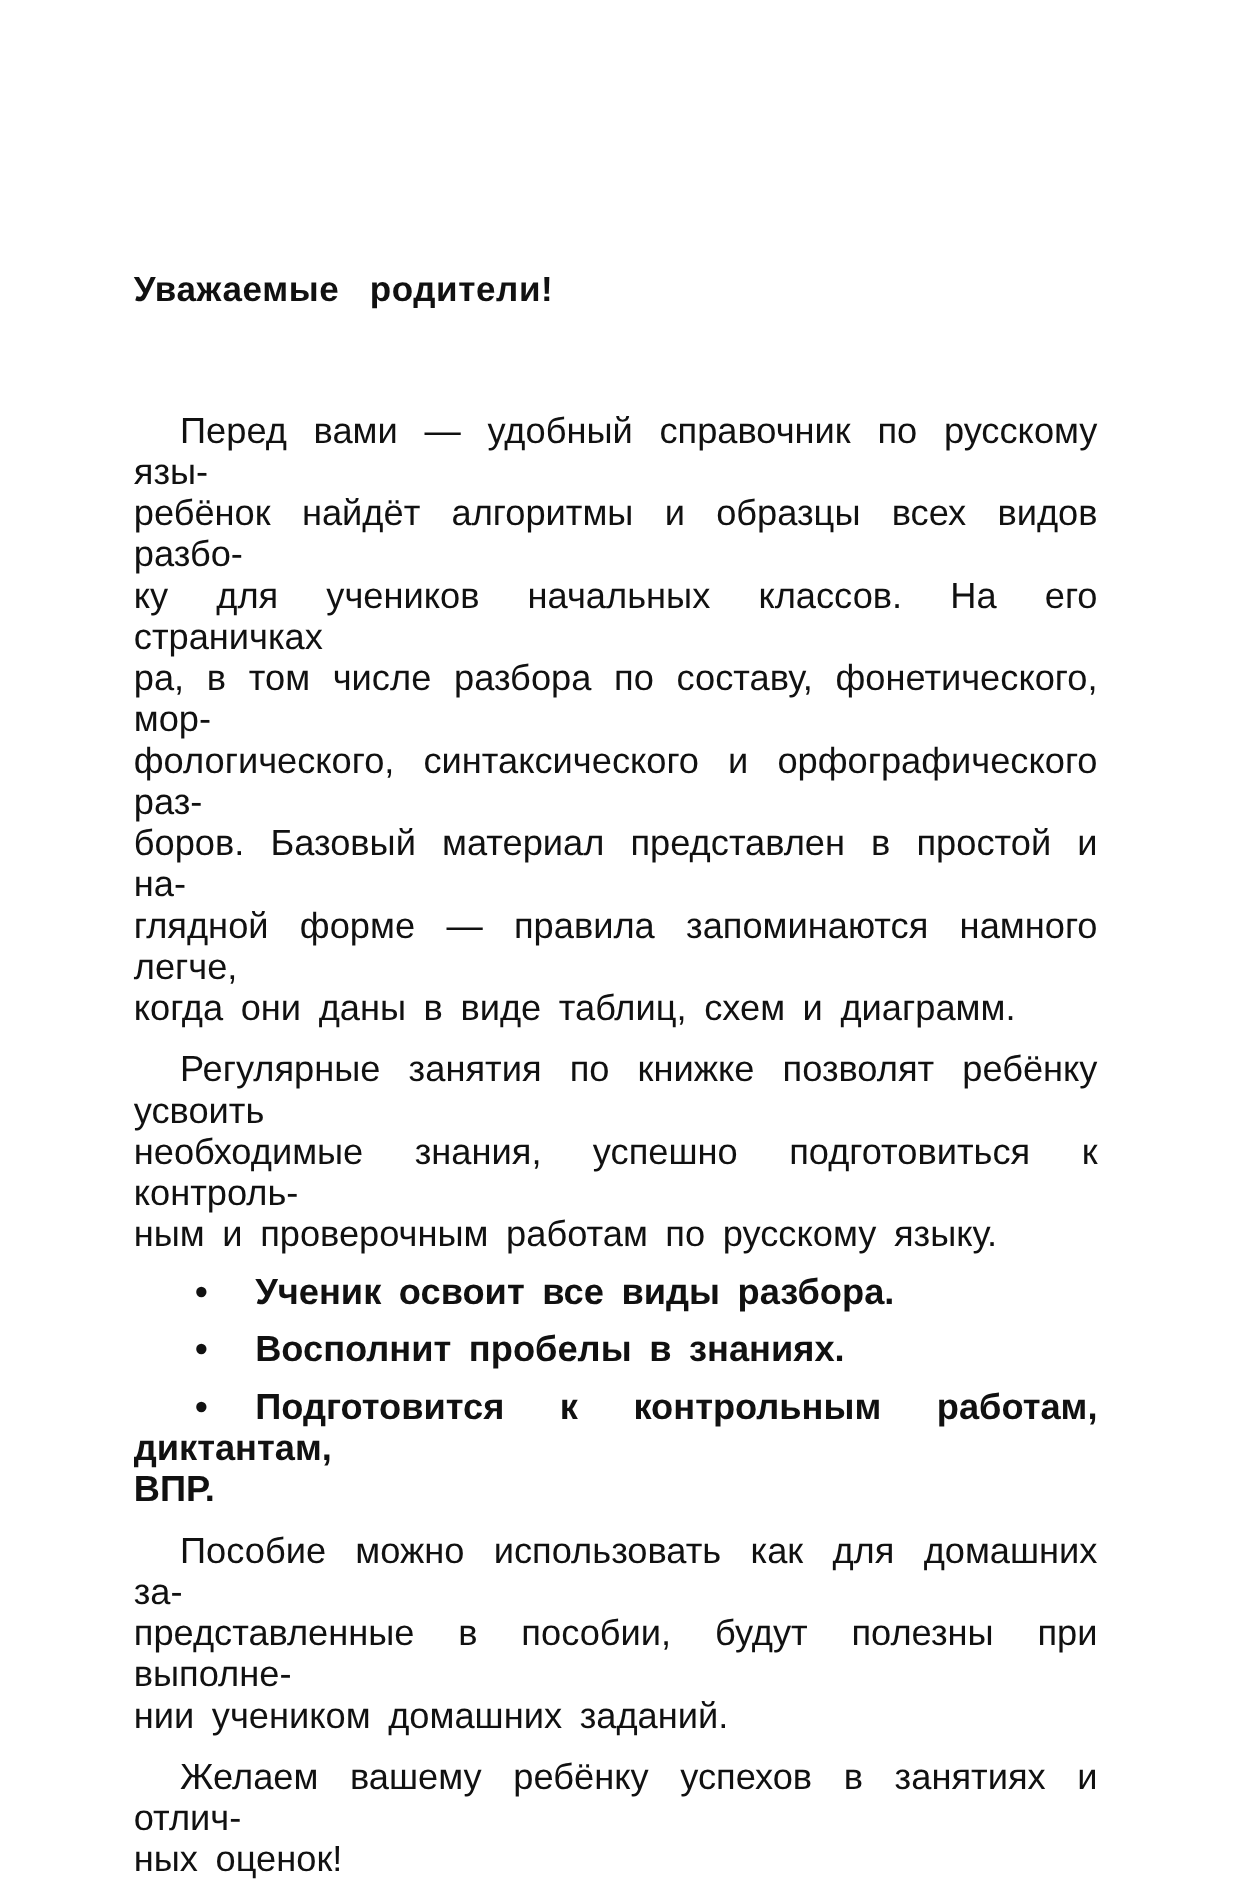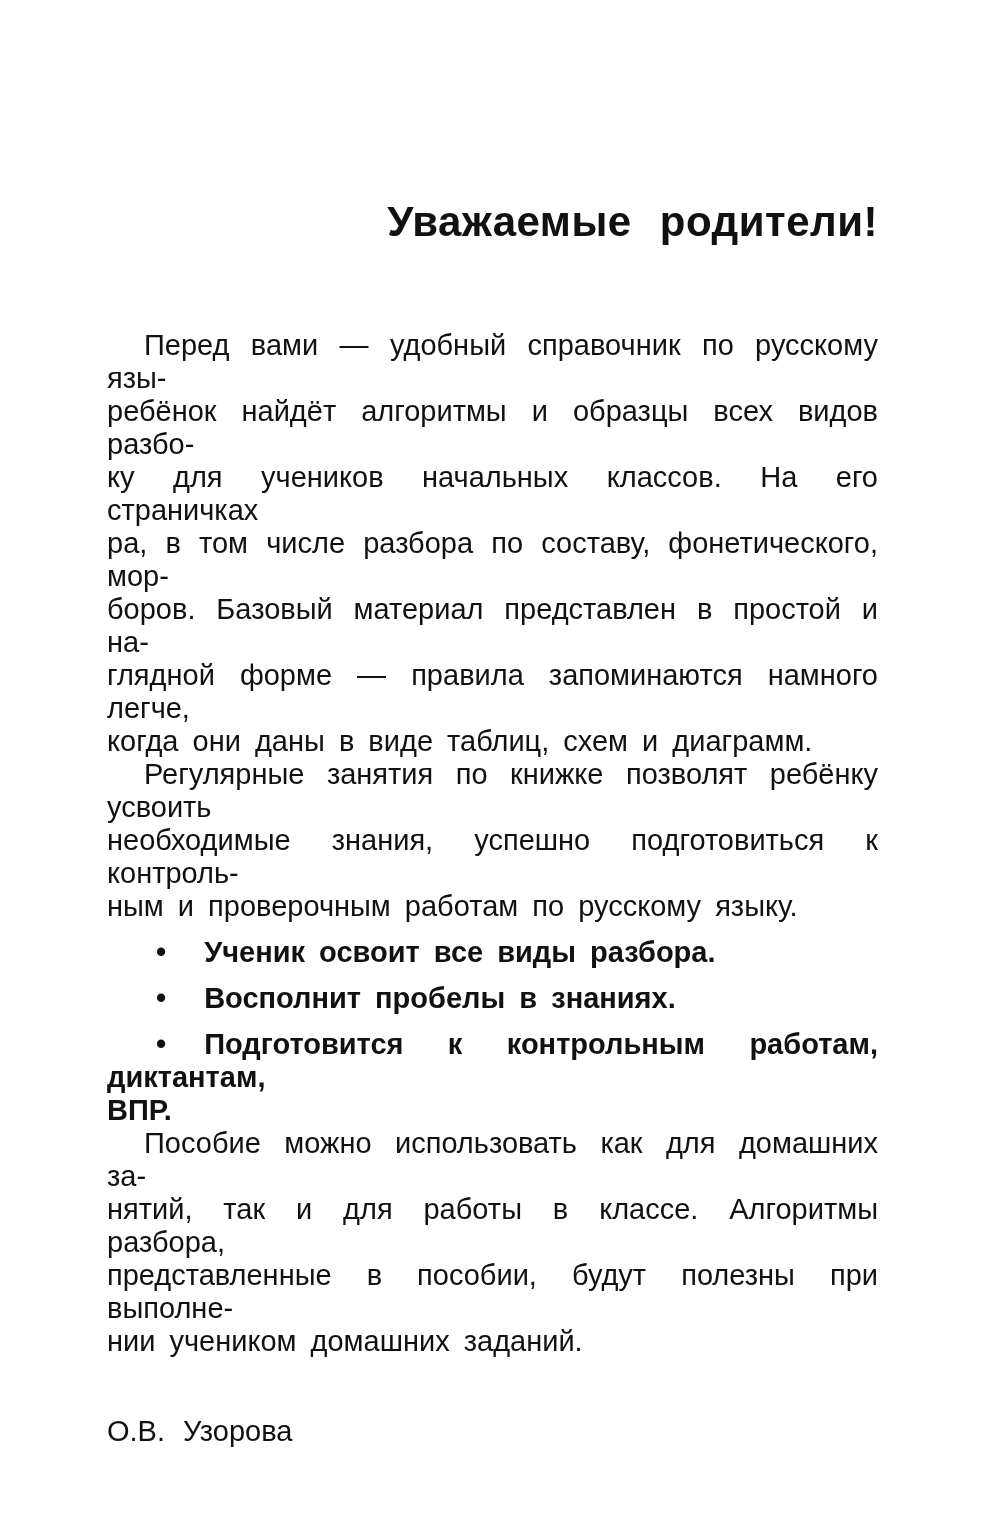--- a/index.html
+++ b/index.html
@@ -14,38 +14,38 @@
     color:var(--text-color);
   }
   .page{
     position:relative;
     width:1000px;height:1518px;
     background:var(--page-bg);
     overflow:hidden;
   }
   .title{
     position:absolute;
-    top:199px;left:107px;width:771px;
+    top:209px;left:107px;width:771px;
     margin:0;
-    font-size:42px;
+    font-size:28px;
     line-height:46px;
     font-weight:bold;
-    text-align:right;
+    text-align:left;
     word-spacing:16px;
     letter-spacing:0.5px;
   }
   .content{
     position:absolute;
     top:329px;left:107px;width:771px;
     font-size:29px;
     line-height:33px;
     word-spacing:6px;
   }
   .para{margin:0;}
-  .para-indent{margin-top:0;}
+  .para-indent{margin-top:16px;}
   .para-bullet{margin-top:13px;font-weight:bold;}
   #paragraphs .para:first-child{margin-top:0;}
   .line{
     text-align:justify;
     text-align-last:justify;
   }
   .line.last{
     text-align-last:left;
   }
   .para-indent .line.first{text-indent:37px;}
@@ -64,20 +64,21 @@
 <div class="page">
   <h1 class="title">Уважаемые родители!</h1>
 
   <div class="content">
     <div id="paragraphs">
         <div class="para para-indent">
           <div class="line first">Перед вами — удобный справочник по русскому язы-</div>
           <div class="line">ребёнок найдёт алгоритмы и образцы всех видов разбо-</div>
           <div class="line">ку для учеников начальных классов. На его страничках</div>
           <div class="line">ра, в том числе разбора по составу, фонетического, мор-</div>
+          <div class="line">фологического, синтаксического и орфографического раз-</div>
           <div class="line">боров. Базовый материал представлен в простой и на-</div>
           <div class="line">глядной форме — правила запоминаются намного легче,</div>
           <div class="line last">когда они даны в виде таблиц, схем и диаграмм.</div>
         </div>
         <div class="para para-indent">
           <div class="line first">Регулярные занятия по книжке позволят ребёнку усвоить</div>
           <div class="line">необходимые знания, успешно подготовиться к контроль-</div>
           <div class="line last">ным и проверочным работам по русскому языку.</div>
         </div>
         <div class="para para-bullet">
@@ -85,20 +86,23 @@
         </div>
         <div class="para para-bullet">
           <div class="line first last"><span class="dot">•</span><span class="tab"></span>Восполнит пробелы в знаниях.</div>
         </div>
         <div class="para para-bullet">
           <div class="line first"><span class="dot">•</span><span class="tab"></span>Подготовится к контрольным работам, диктантам,</div>
           <div class="line last">ВПР.</div>
         </div>
         <div class="para para-indent">
           <div class="line first">Пособие можно использовать как для домашних за-</div>
-          <div class="line">нятий, так и для работы в классе. Алгоритмы разбора,</div>
           <div class="line">представленные в пособии, будут полезны при выполне-</div>
           <div class="line last">нии учеником домашних заданий.</div>
+        </div>
+        <div class="para para-indent">
+          <div class="line first">Желаем вашему ребёнку успехов в занятиях и отлич-</div>
+          <div class="line last">ных оценок!</div>
         </div>
       </div>
     <div class="signature">О.В. Узорова</div>
   </div>
 </div>
 
 </body></html>

